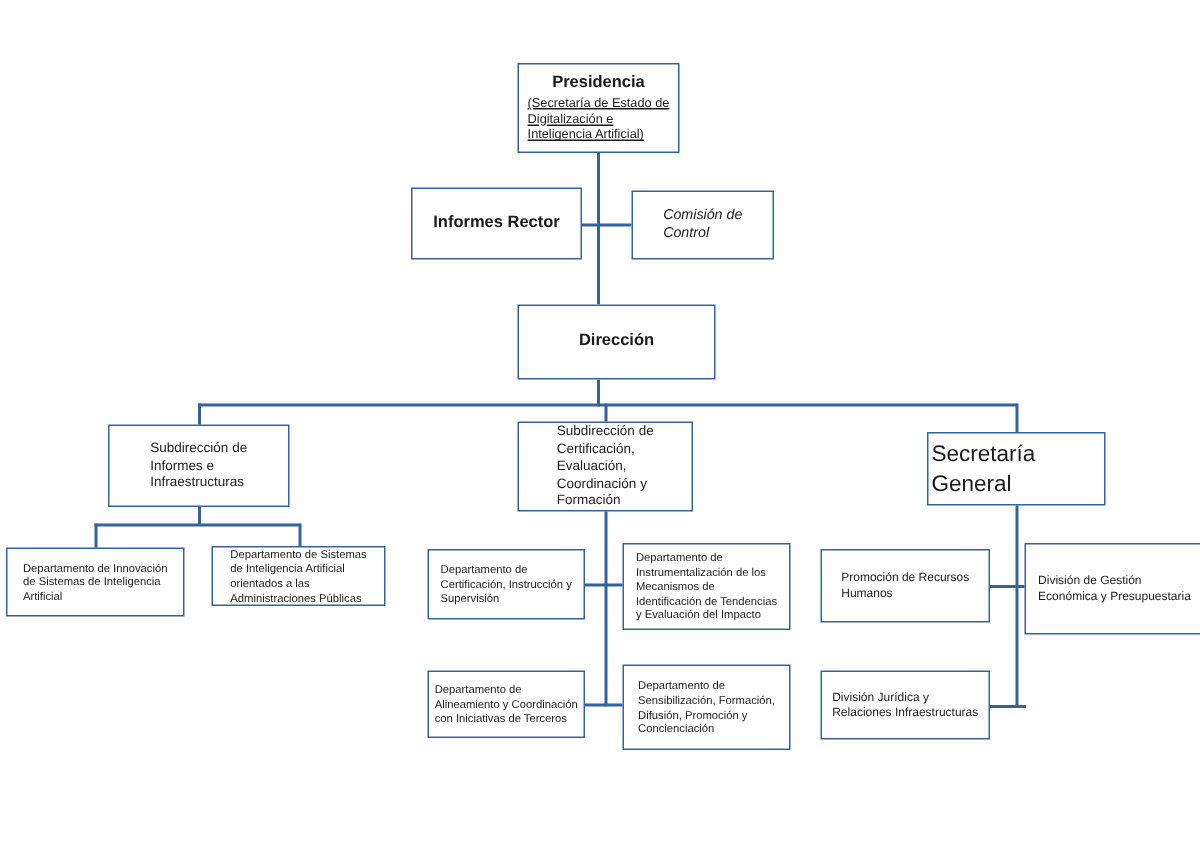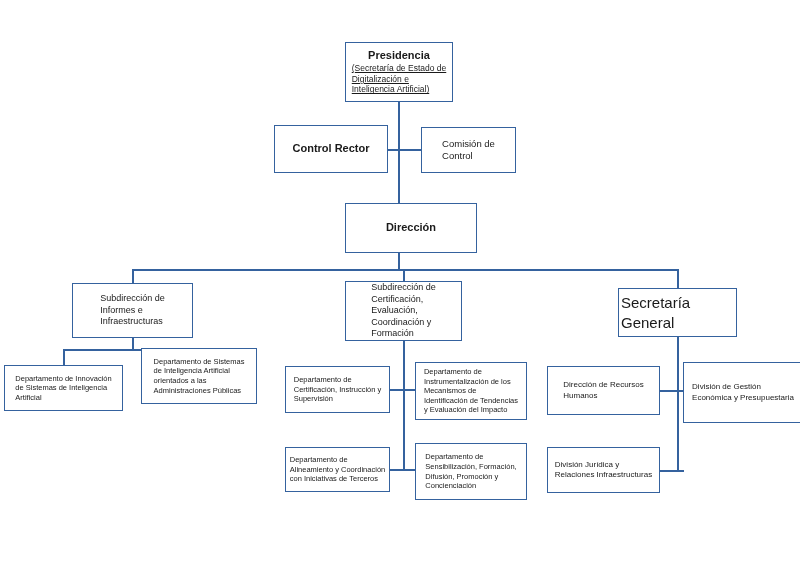--- a/index.html
+++ b/index.html
@@ -17,21 +17,21 @@
   .vline{width:1.5px;}
   .node{
     position:absolute;box-sizing:border-box;border:1.5px solid var(--line-color);
     background:var(--bg);display:flex;flex-direction:column;align-items:center;
     justify-content:center;padding:1px 2px;
   }
   .t{white-space:pre-line;line-height:1.28;}
   .bold{font-weight:bold;font-size:11px;line-height:1.2;}
   .ptitle{font-weight:bold;font-size:11px;line-height:1.2;}
   .psub{font-size:8.5px;line-height:1.25;margin-top:1px;text-decoration:underline;}
-  .comision{font-size:9.5px;}
+  .comision{font-style:italic;font-size:9.5px;}
   .subdir{font-size:9px;}
   .secgen{font-size:15px;}
   .dept{font-size:7.5px;}
   .divn{font-size:8px;}
 </style>
 </head>
 <body>
 
 <div class="canvas">
 
@@ -62,21 +62,21 @@
   <div class="hline" style="left:677px;top:470px;width:7px"></div>
 
   <div class="node" style="left:345px;top:42px;width:108px;height:60px">
     <div class="t ptitle">Presidencia</div>
     <div class="t psub">(Secretaría de Estado de
 Digitalización e
 Inteligencia Artificial)</div>
   </div>
 
   <div class="node" style="left:274px;top:125px;width:114px;height:48px">
-    <div class="t bold">Control Rector</div>
+    <div class="t bold">Informes Rector</div>
   </div>
 
   <div class="node" style="left:421px;top:127px;width:95px;height:46px">
     <div class="t comision">Comisión de
 Control</div>
   </div>
 
   <div class="node" style="left:345px;top:203px;width:132px;height:50px">
     <div class="t bold">Dirección</div>
   </div>
@@ -98,21 +98,21 @@
   <div class="node" style="left:618px;top:288px;width:119px;height:49px">
     <div class="t secgen">Secretaría General</div>
   </div>
 
   <div class="node" style="left:4px;top:365px;width:119px;height:46px">
     <div class="t dept">Departamento de Innovación
 de Sistemas de Inteligencia
 Artificial</div>
   </div>
 
-  <div class="node" style="left:141px;top:348px;width:116px;height:56px">
+  <div class="node" style="left:141px;top:364px;width:116px;height:40px">
     <div class="t dept">Departamento de Sistemas
 de Inteligencia Artificial
 orientados a las
 Administraciones Públicas</div>
   </div>
 
   <div class="node" style="left:285px;top:366px;width:105px;height:47px">
     <div class="t dept">Departamento de
 Certificación, Instrucción y
 Supervisión</div>
@@ -133,21 +133,21 @@
   </div>
 
   <div class="node" style="left:415px;top:443px;width:112px;height:57px">
     <div class="t dept">Departamento de
 Sensibilización, Formación,
 Difusión, Promoción y
 Concienciación</div>
   </div>
 
   <div class="node" style="left:547px;top:366px;width:113px;height:49px">
-    <div class="t divn">Dirección de Recursos
+    <div class="t divn">Promoción de Recursos
 Humanos</div>
   </div>
 
   <div class="node" style="left:683px;top:362px;width:120px;height:61px">
     <div class="t divn">División de Gestión
 Económica y Presupuestaria</div>
   </div>
 
   <div class="node" style="left:547px;top:447px;width:113px;height:46px">
     <div class="t divn">División Jurídica y

